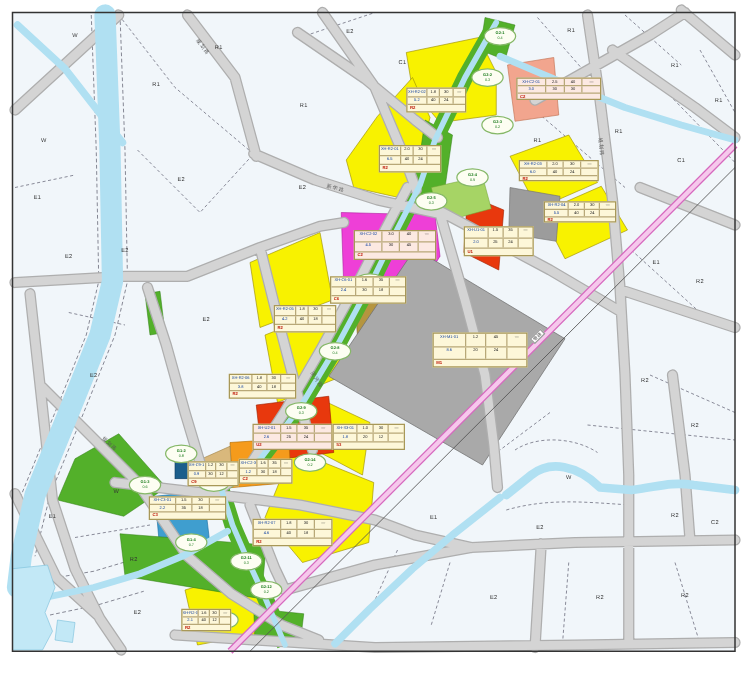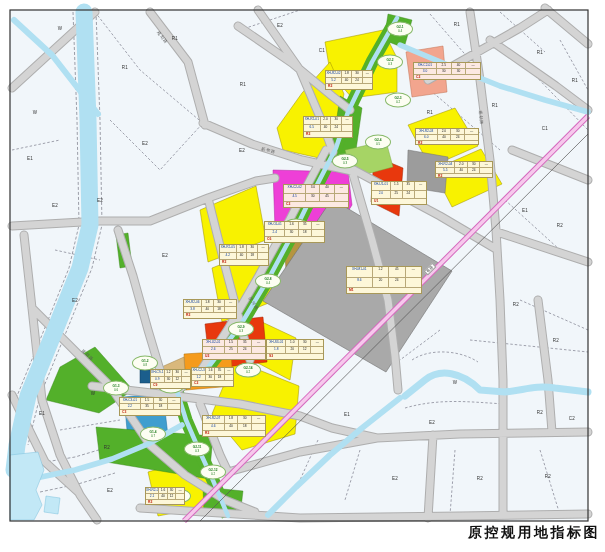--- a/index.html
+++ b/index.html
@@ -524,14 +524,13 @@
         </div>
         <div class="f">R2</div>
       </div>
       <span class="rname" style="left: 262px; top: 146px; transform: rotate(14deg);">新华路</span>
       <span class="rname" style="left: 252px; top: 296px; transform: rotate(58deg);">滨河路</span>
       <span class="rname" style="left: 84px; top: 348px; transform: rotate(42deg);">规划路</span>
       <span class="rname" style="left: 483px; top: 110px; transform: rotate(84deg);">规划路</span>
       <span class="rname" style="left: 160px; top: 30px; transform: rotate(52deg);">规划路</span>
       <span class="rlab" style="left: 424px; top: 266px; transform: rotate(-45deg);">铁路</span>
     </div>
-<div id="caption">原控规用地指标图</div>
 </div>
 
 </body></html>

